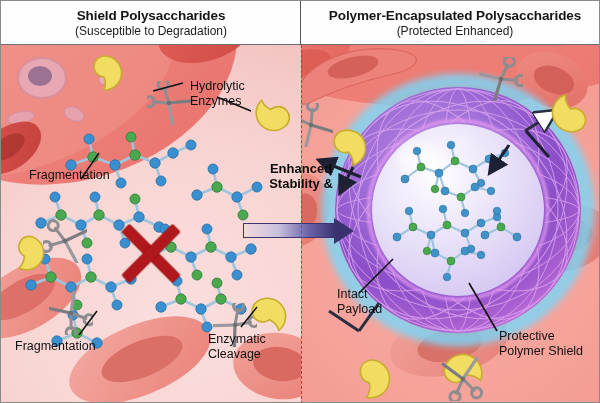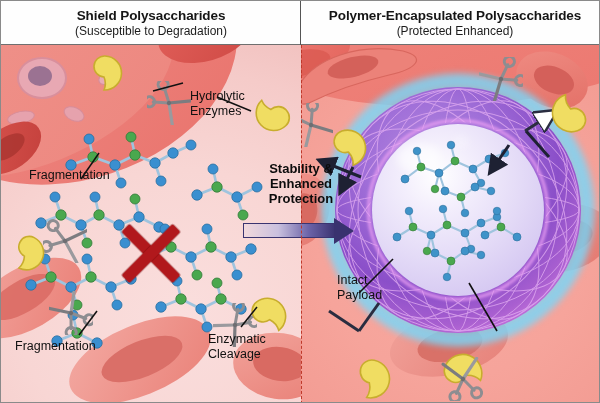--- a/index.html
+++ b/index.html
@@ -265,21 +265,21 @@
       <line x1="152" y1="46" x2="182" y2="38" stroke="#111" stroke-width="1.5"></line>
       <line x1="216" y1="52" x2="250" y2="66" stroke="#111" stroke-width="1.5"></line>
       <line x1="80" y1="134" x2="98" y2="108" stroke="#111" stroke-width="1.5"></line>
       <line x1="78" y1="290" x2="96" y2="266" stroke="#111" stroke-width="1.5"></line>
       <line x1="240" y1="282" x2="256" y2="262" stroke="#111" stroke-width="1.5"></line>
     </svg>
 
     <div class="lbl" style="left:38px;top:32px;font-size:12.5px;width:0;"></div>
   </div>
 
-  <div class="lbl" style="left:189px;top:88px;z-index:35;">Hydrolytic
+  <div class="lbl" style="left:189px;top:78px;z-index:35;">Hydrolytic
 Enzymes</div>
   <div class="lbl" style="left:28px;top:167px;z-index:35;">Fragmentation</div>
   <div class="lbl" style="left:14px;top:338px;z-index:35;">Fragmentation</div>
   <div class="lbl" style="left:207px;top:331px;z-index:35;text-align:left;">Enzymatic
 Cleavage</div>
 
   <div class="panel panel-r">
 
     <div class="tissue" style="left:-40px;top:-70px;width:420px;height:130px;border-radius:50%;
                 background:linear-gradient(160deg,#ef847c 0%,#ec7870 100%);transform:rotate(-4deg);"></div>
@@ -464,29 +464,30 @@
     </svg>
 
     <svg width="300" height="359" style="position:absolute;left:0;top:0;z-index:35;">
       <line x1="58" y1="248" x2="92" y2="214" stroke="#111" stroke-width="1.6"></line>
       <line x1="196" y1="286" x2="168" y2="238" stroke="#111" stroke-width="1.6"></line>
       <line x1="28" y1="266" x2="58" y2="286" stroke="#2a2d40" stroke-width="3"></line>
       <line x1="58" y1="286" x2="78" y2="258" stroke="#2a2d40" stroke-width="3"></line>
     </svg>
   </div>
 
-  <div class="lbl" style="left:336px;top:272px;z-index:37;">Intact
+  <div class="lbl" style="left:336px;top:286px;z-index:37;">Intact
 Payload</div>
+  <div class="lbl" style="left:498px;top:328px;z-index:37;">Protective
+Polymer Shield</div>
 
   <div class="divider"></div>
 
   <div class="ctext" style="left:248px;top:160px;width:104px;">
+    <div>Enhanced</div>
     <div>Stability &amp;</div>
-    <div>Enhanced</div>
-    <div>Protection</div>
   </div>
   <div class="arrow-shaft" style="left:242px;top:222px;width:92px;height:15px;"></div>
   <div class="arrow-head" style="left:333px;top:216.5px;"></div>
 
   <div class="header">
     <div class="hdr-half hdr-l">
       <div class="hdr-title">Shield Polysaccharides</div>
       <div class="hdr-sub">(Susceptible to Degradation)</div>
     </div>
     <div class="hdr-sep"></div>

